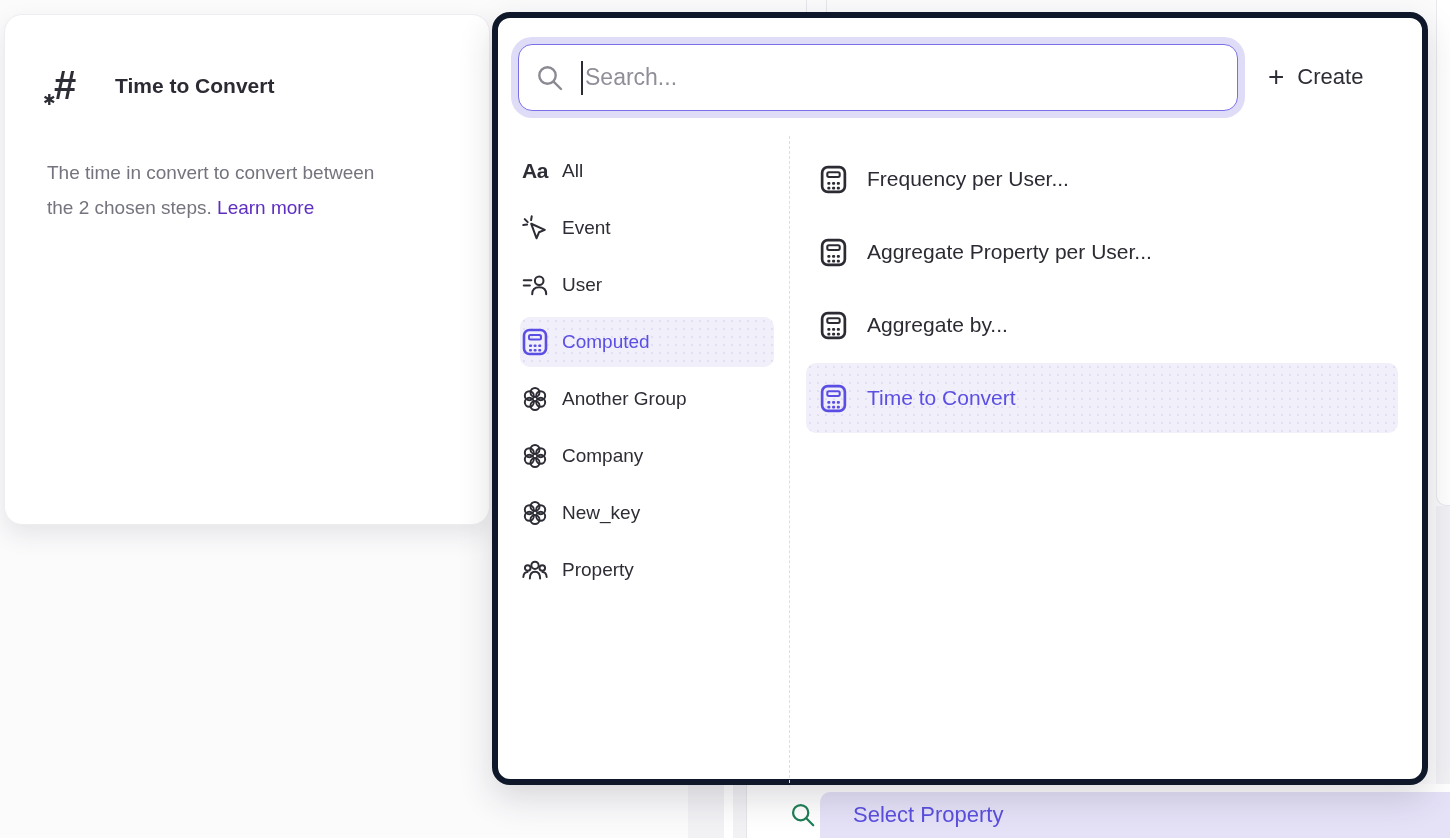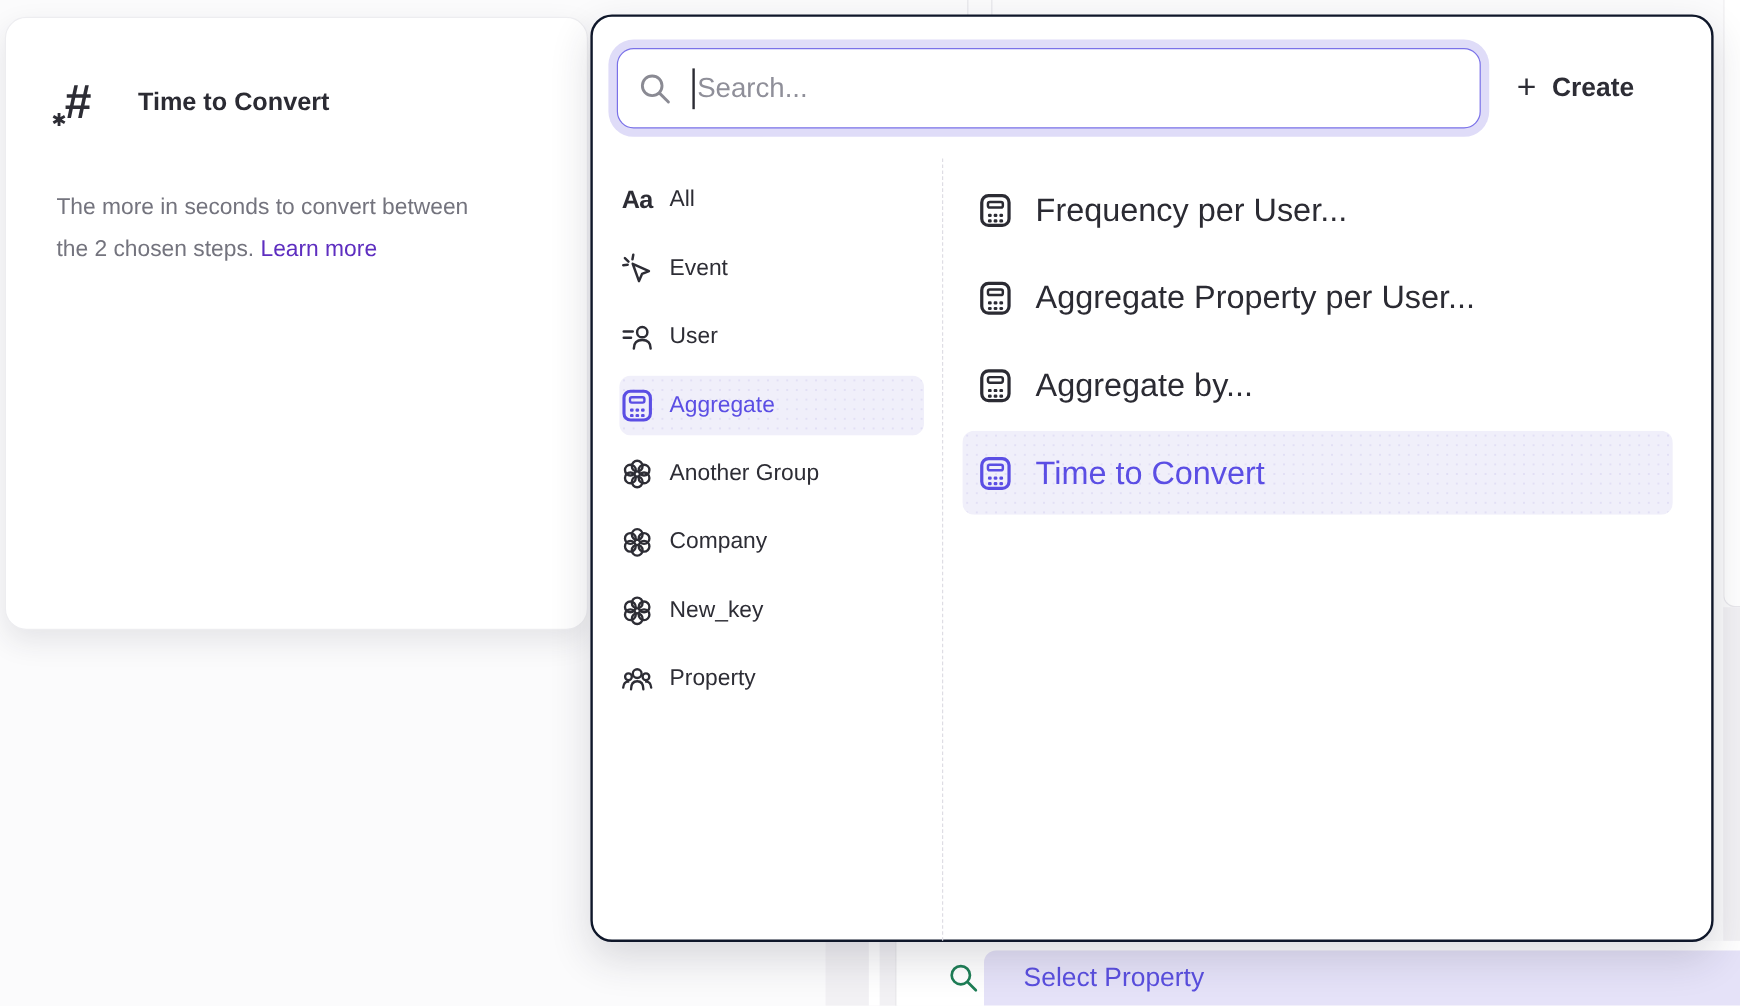--- a/index.html
+++ b/index.html
@@ -29,57 +29,57 @@
   .hash-wrap { position:absolute; left:40px; top:46px; width:48px; height:52px; color:#2d2d35; }
   .hash-wrap .hash { position:absolute; left:9px; top:0; font-size:40px; font-weight:600; line-height:48px; }
   .hash-wrap .star { position:absolute; left:-2px; top:30px; font-size:15px; }
   .tooltip-title { position:absolute; left:110px; top:59px; font-size:21px; font-weight:700; color:#2b2b33; }
   .tooltip-desc { position:absolute; left:42px; top:140px; width:400px;
     font-size:19px; line-height:35px; color:#74747e; }
   .learn-more { color:#5e2ec0; cursor:pointer; }
 
   
   .panel { position:absolute; left:492px; top:12px; width:936px; height:773px;
-    background:#ffffff; border:2px solid #0f172a; border-radius:18px;
+    background:#ffffff; border:6px solid #0f172a; border-radius:18px;
     box-shadow:0 14px 34px rgba(35,35,55,.16); }
 
   .search-wrap { position:absolute; left:20px; top:26px; width:720px; height:67px;
     border:1.5px solid #7a71e8; border-radius:14px; background:#ffffff;
     box-shadow:0 0 0 7px #dfdcf8; }
   .search-wrap svg { position:absolute; left:17px; top:19px; }
   .search-input { position:absolute; left:0; top:0; width:100%; height:100%;
     border:none; outline:none; background:transparent; border-radius:14px;
     padding-left:66px; font-size:23px; color:#2d2d35;
     font-family:"Liberation Sans", sans-serif; }
   .search-input::placeholder { color:#8f8f99; opacity:1; }
   .caret { position:absolute; left:62px; top:16px; width:2px; height:34px; background:#2b2b33; }
 
   .create-btn { position:absolute; left:770px; top:36px; height:46px;
     display:flex; align-items:center; gap:13px; cursor:pointer; color:#2d2d35; }
   .create-btn .plus { font-size:28px; font-weight:400; line-height:1; }
-  .create-btn .lbl  { font-size:22px; font-weight:700; }
+  .create-btn .lbl  { font-size:22px; font-weight:400; }
 
   .cat-list { position:absolute; left:22px; top:128px; width:254px; }
   .cat-row { position:relative; height:50px; margin-bottom:7px; border-radius:10px;
     display:flex; align-items:center; cursor:pointer; color:#2d2d35; }
   .cat-row .ic { width:30px; height:30px; margin-left:0; display:flex;
     align-items:center; justify-content:center; flex:0 0 30px; }
   .cat-row .aa { font-size:21px; font-weight:600; letter-spacing:-.5px; }
   .cat-row .txt { margin-left:12px; font-size:19px; font-weight:500; }
   .cat-row.selected { color:#5b4ee4; background:#f0effa;
     background-image:radial-gradient(#e2dff5 1px, transparent 1px); background-size:8px 8px; }
 
   .divider { position:absolute; left:291px; top:118px; height:652px; width:0;
     border-left:1px dashed #dedde4; }
 
   .res-list { position:absolute; left:308px; top:126px; width:592px; }
   .res-row { position:relative; height:70px; margin-bottom:3px; border-radius:10px;
     display:flex; align-items:center; cursor:pointer; color:#2b2b33; }
   .res-row .ic { width:31px; height:31px; margin-left:12px; flex:0 0 31px; }
-  .res-row .txt { margin-left:18px; font-size:27px; font-weight:500; }
+  .res-row .txt { margin-left:18px; font-size:21px; font-weight:500; }
   .res-row.selected { color:#5b4ee4; background:#f0effa;
     background-image:radial-gradient(#e2dff5 1px, transparent 1px); background-size:8px 8px; }
 
   svg { display:block; }
 </style>
 </head>
 <body>
 
 <div class="bg-vline" style="left:806px; top:0; height:13px;"></div>
 <div class="bg-vline" style="left:826px; top:0; height:13px;"></div>
@@ -99,21 +99,21 @@
   <span>Select Property</span>
 </div>
 
 <div class="tooltip-card">
   <div class="hash-wrap">
     <span class="hash">#</span>
       <span class="star">✱</span>
   </div>
   <div class="tooltip-title">Time to Convert</div>
   <div class="tooltip-desc">
-    <span>The more in seconds to convert between</span><br>
+    <span>The time in convert to convert between</span><br>
     <span>the 2 chosen steps. </span><span class="learn-more">Learn more</span>
   </div>
 </div>
 
 <div class="panel">
 
   <div class="search-wrap">
     <svg width="28" height="28" viewBox="0 0 28 28" fill="none" stroke="#8a8a93" stroke-width="2.4">
       <circle cx="11.5" cy="11.5" r="8.2"></circle>
       <line x1="17.8" y1="17.8" x2="25" y2="25" stroke-linecap="round"></line>
@@ -168,21 +168,21 @@
           <g fill="currentColor" stroke="none">
             <rect x="9" y="17.5" width="3" height="2.6" rx="1"></rect>
               <rect x="13.6" y="17.5" width="3" height="2.6" rx="1"></rect>
               <rect x="18.2" y="17.5" width="3" height="2.6" rx="1"></rect>
             <rect x="9" y="22" width="3" height="2.6" rx="1"></rect>
               <rect x="13.6" y="22" width="3" height="2.6" rx="1"></rect>
               <rect x="18.2" y="22" width="3" height="2.6" rx="1"></rect>
           </g>
         </svg>
       </span>
-      <span class="txt">Aggregate</span>
+      <span class="txt">Computed</span>
     </div>
 
     <div class="cat-row">
       <span class="ic">
         <svg width="28" height="28" viewBox="0 0 30 30" fill="none" stroke="currentColor" stroke-width="2.1">
           <circle cx="15" cy="8" r="4.8"></circle>
             <circle cx="21.1" cy="11.5" r="4.8"></circle>
             <circle cx="21.1" cy="18.5" r="4.8"></circle>
           <circle cx="15" cy="22" r="4.8"></circle>
             <circle cx="8.9" cy="18.5" r="4.8"></circle>

